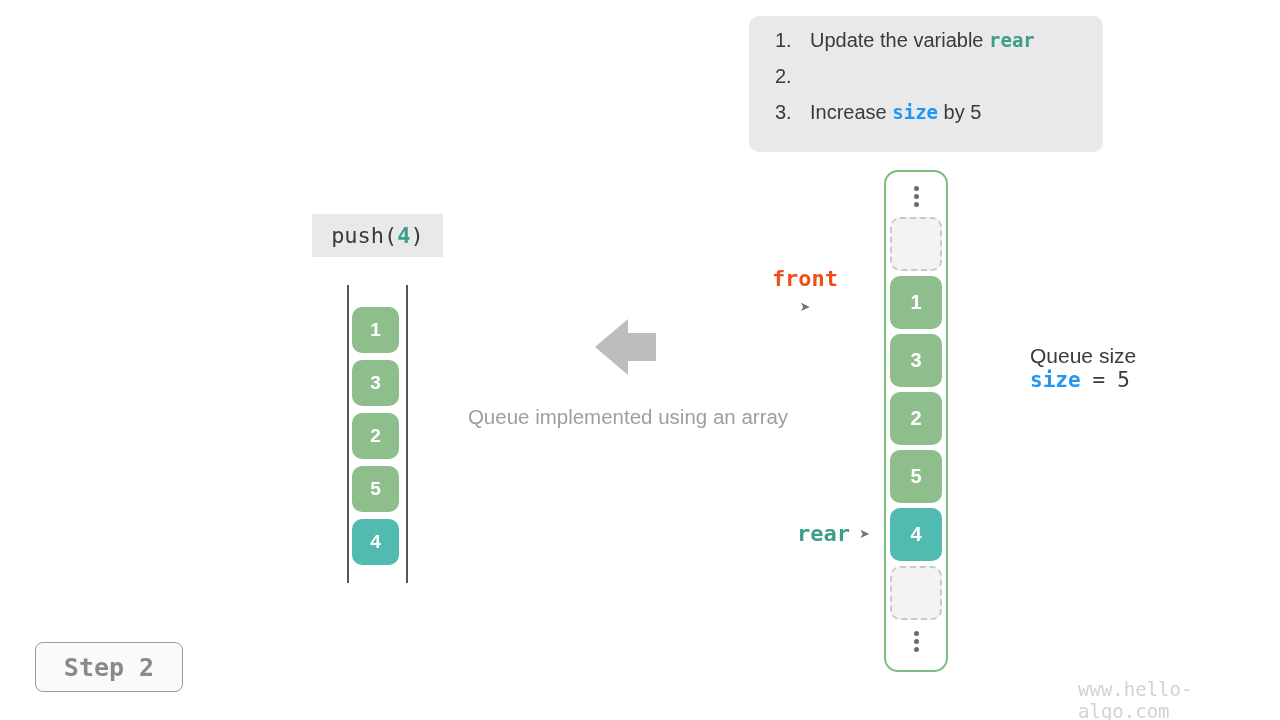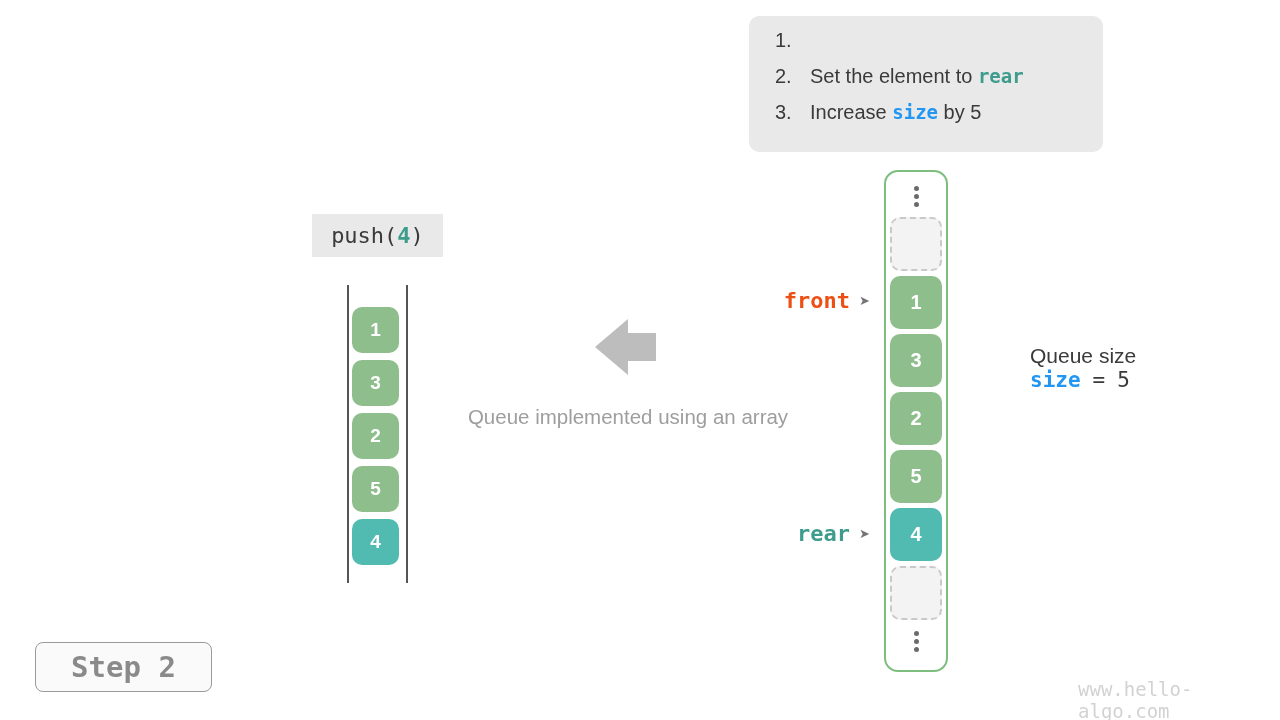--- a/index.html
+++ b/index.html
@@ -65,59 +65,59 @@
   .a-cell.teal { background:#52bbb1; }
   .a-cell.empty { background:#f3f3f3; border:2px dashed #c9c9c9; height:54px; }
   .ellipsis.bottom { margin-top:5px; }
 
   
   .pointer-row {
     position:absolute; left:740px; width:130px; height:26px;
     display:flex; align-items:center; justify-content:flex-end; gap:9px;
   }
   .pointer-row .ptr-label { font-family:"DejaVu Sans Mono", monospace; font-weight:bold; font-size:22px; }
-  .pointer-front { top:287px; }
+  .pointer-front { top:287px;flex-direction:column; }
   .pointer-front .ptr-label { color:#ee4f14; }
   .pointer-rear { top:520px; }
   .pointer-rear .ptr-label { color:#3d9c8c; }
   .ptr-arrow { color:#757575; font-size:13px; line-height:1; }
 
   
   .size-block { position:absolute; left:1030px; top:344px; }
   .size-title { font-size:21px; color:#3a3a3a; }
   .size-line { font-family:"DejaVu Sans Mono", monospace; font-size:21px; color:#3a3a3a; }
   .size-line .var { color:#2196f3; font-weight:bold; }
   .size-line .eq { margin:0 12px; }
 
   
   .step-badge {
-    position:absolute; left:35px; top:642px; width:177px; height:50px;
+    position:absolute; left:35px; top:642px; width:148px; height:50px;
     box-sizing:border-box; border:1.5px solid #9a9a9a; border-radius:8px;
     background:#fafafa; display:flex; align-items:center; justify-content:center;
-    font-family:"DejaVu Sans Mono", monospace; font-weight:bold; font-size:29px; color:#8a8a8a;
+    font-family:"DejaVu Sans Mono", monospace; font-weight:bold; font-size:25px; color:#8a8a8a;
   }
 
   
   .watermark {
     position:absolute; left:1078px; top:678px;
     font-family:"DejaVu Sans Mono", monospace; font-size:19px; color:#d2d2d2;
   }
 </style>
 </head>
 <body>
 
 <div id="canvas">
 
   <div class="instruction-box">
     <div class="instruction-row">
       <span class="instruction-num">1.</span>
+      <span><span>Update the variable </span><span class="code-token code-teal">rear</span><span></span></span>
     </div>
     <div class="instruction-row">
       <span class="instruction-num">2.</span>
-      <span><span>Set the element to </span><span class="code-token code-teal">rear</span><span></span></span>
     </div>
     <div class="instruction-row">
       <span class="instruction-num">3.</span>
       <span><span>Increase </span><span class="code-token code-blue">size</span><span> by 5</span></span>
     </div>
   </div>
 
   <div class="push-chip">
     <span>push(</span>
       <span class="arg">4</span>

